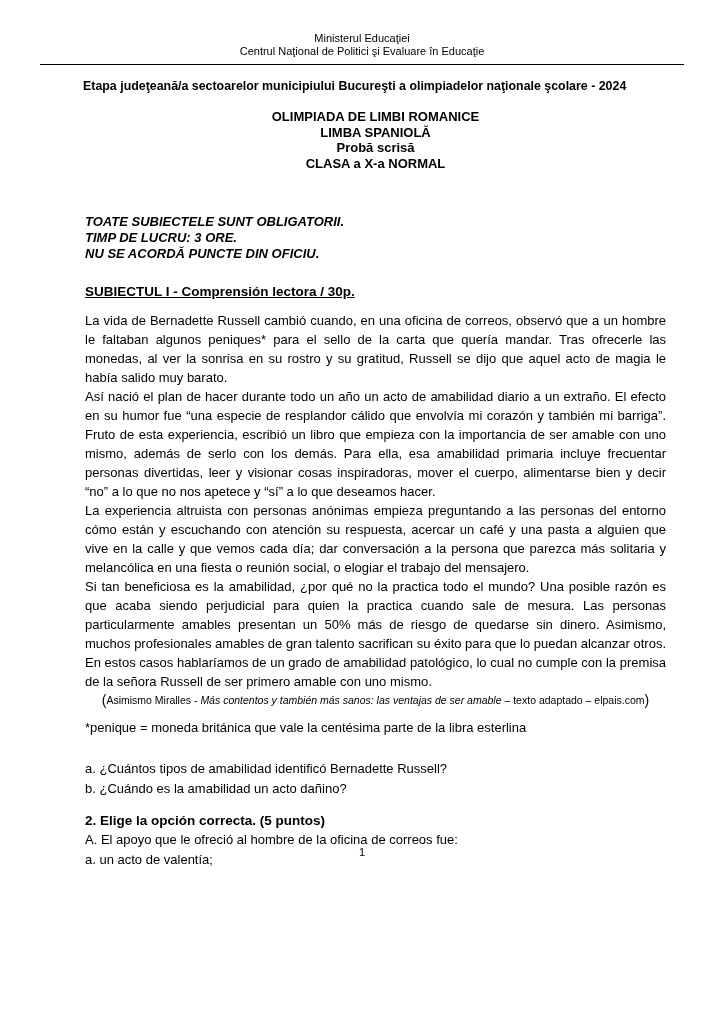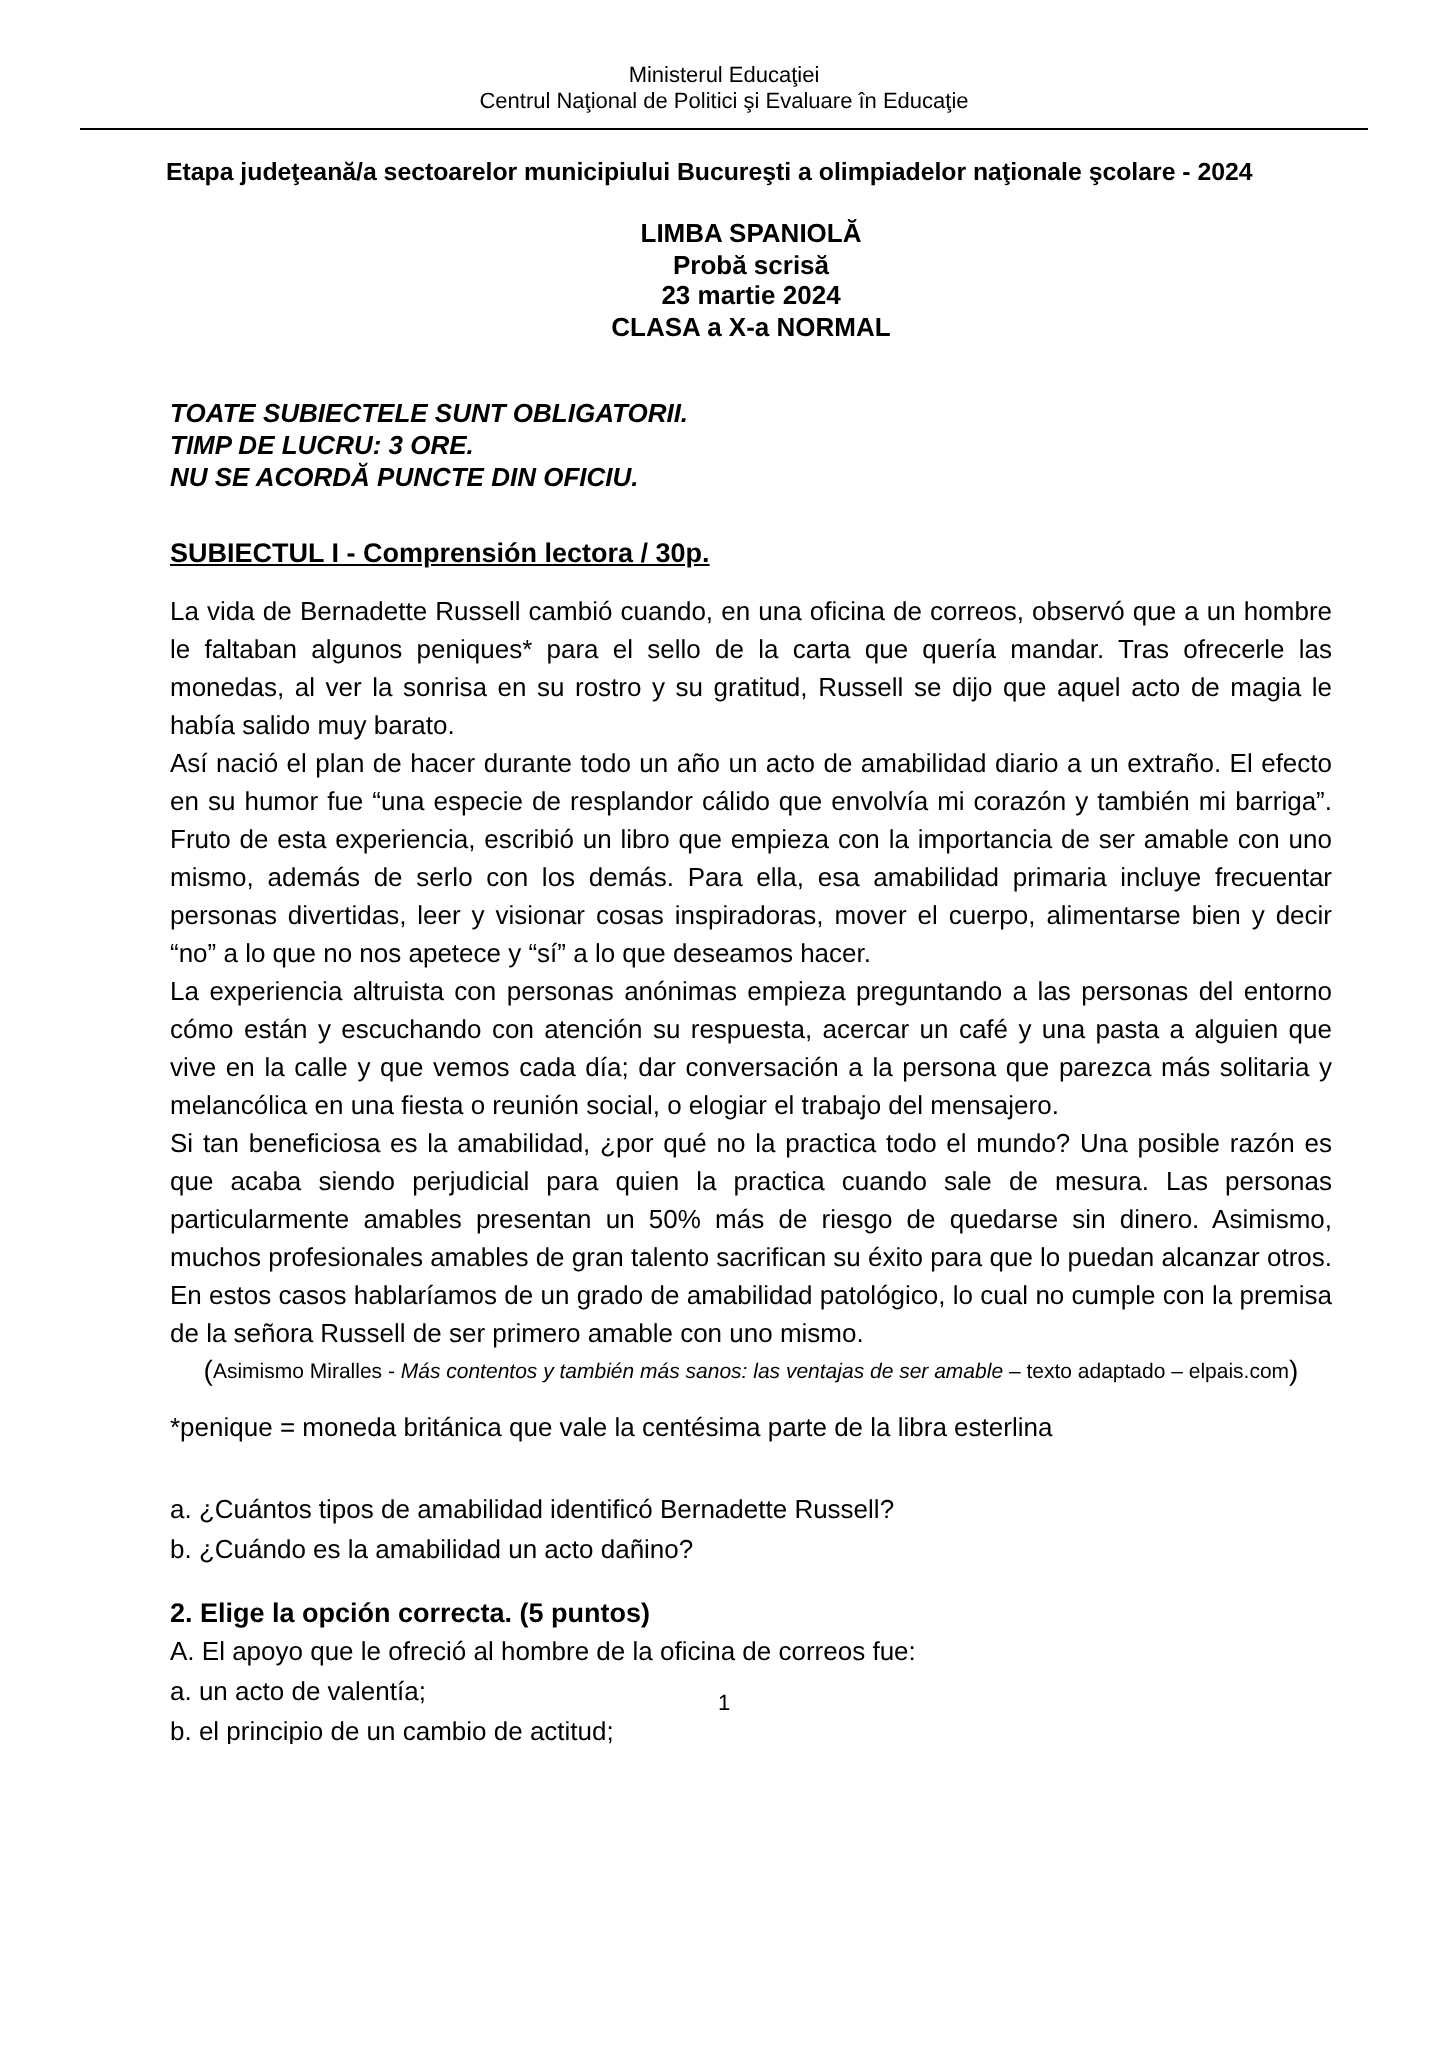--- a/index.html
+++ b/index.html
@@ -36,21 +36,21 @@
     white-space: nowrap;
   }
   .title-block {
     margin-top: 16px;
     text-align: center;
     font-weight: bold;
     font-size: 13px;
     line-height: 15.5px;
   }
   .instructions {
-    margin-top: 28px;
+    margin-top: 43px;
     font-weight: bold;
     font-style: italic;
     font-size: 13px;
     line-height: 16px;
   }
   .subject-heading {
     margin-top: 22px;
     font-size: 13.5px;
     font-weight: bold;
   }
@@ -122,23 +122,23 @@
     <div>Ministerul Educaţiei</div>
     <div>Centrul Naţional de Politici şi Evaluare în Educaţie</div>
   </div>
   <hr class="header-rule">
 
   <div class="content">
 
     <div class="etapa">Etapa judeţeană/a sectoarelor municipiului Bucureşti a olimpiadelor naţionale şcolare - 2024</div>
 
     <div class="title-block">
+      <div>OLIMPIADA DE LIMBI ROMANICE</div>
       <div>LIMBA SPANIOLĂ</div>
       <div>Probă scrisă</div>
-      <div>23 martie 2024</div>
       <div>CLASA a X-a NORMAL</div>
     </div>
 
     <div class="instructions">
       <div>TOATE SUBIECTELE SUNT OBLIGATORII.</div>
       <div>TIMP DE LUCRU: 3 ORE.</div>
       <div>NU SE ACORDĂ PUNCTE DIN OFICIU.</div>
     </div>
 
     <div class="subject-heading">

